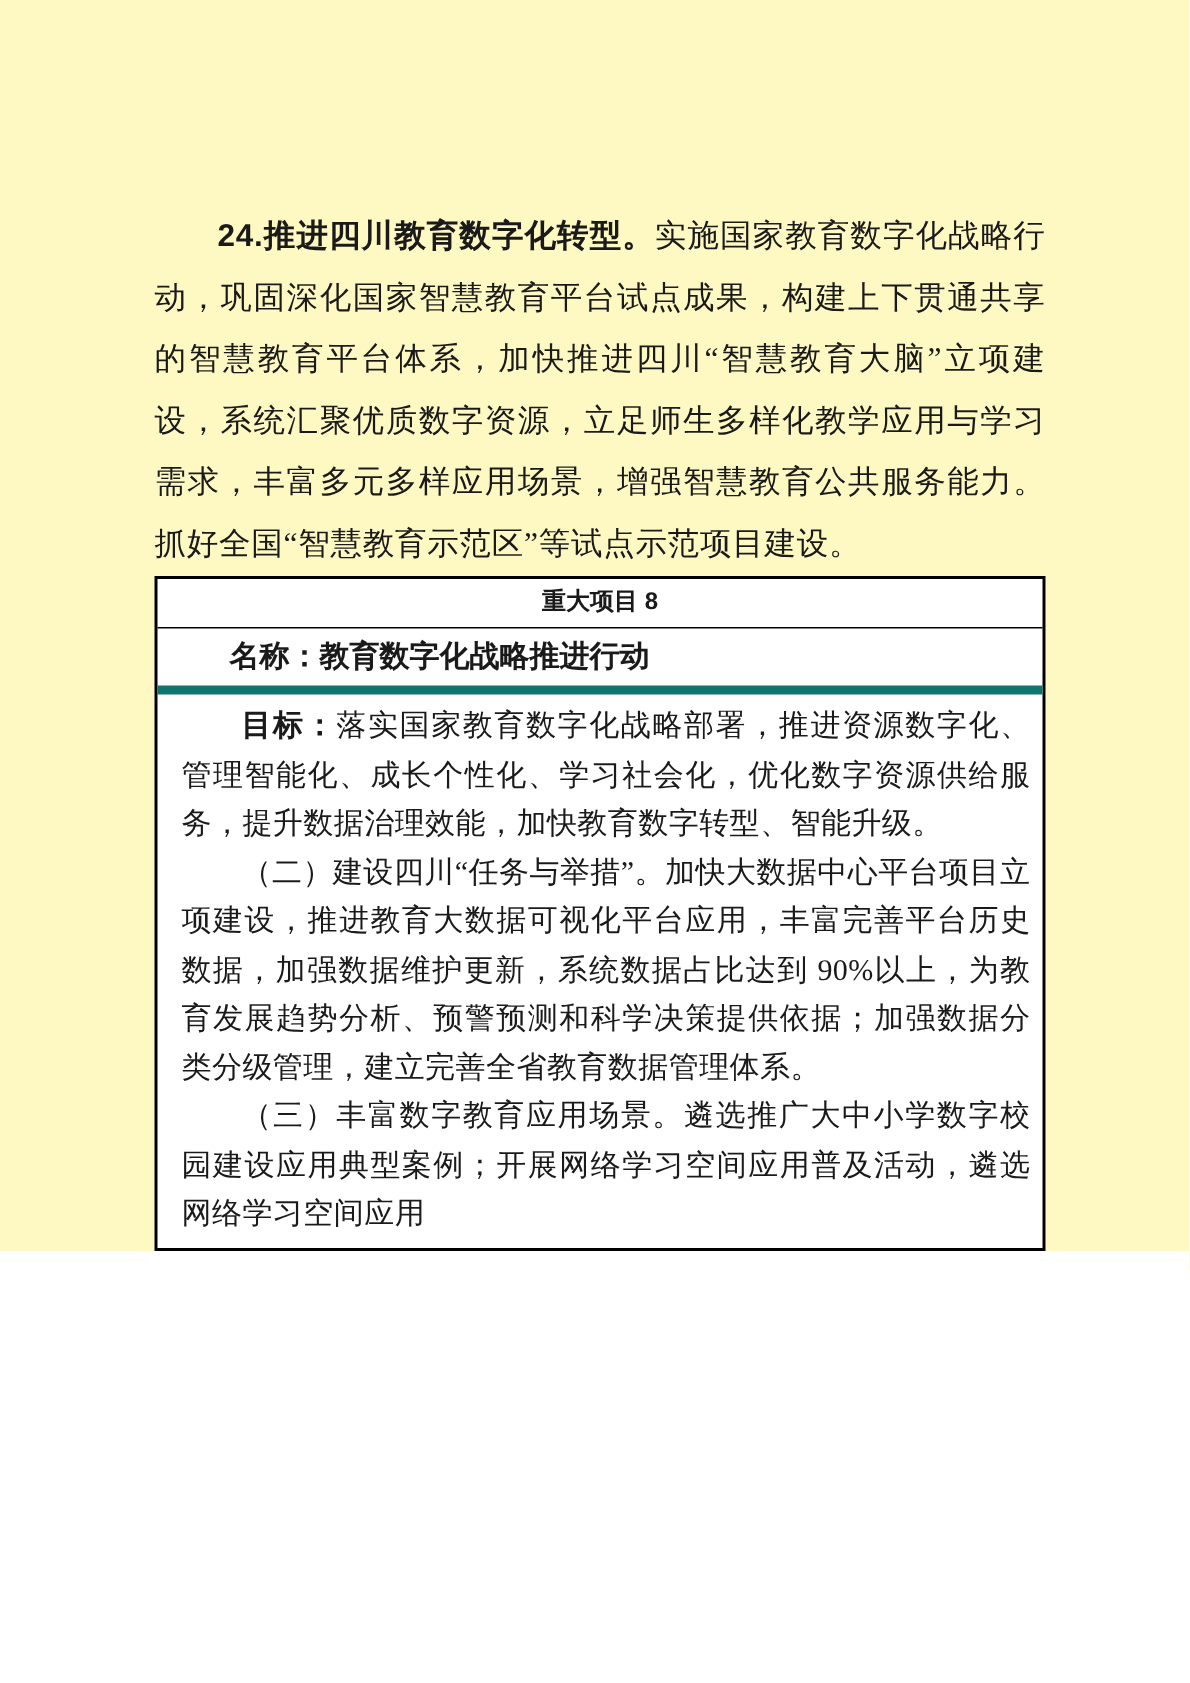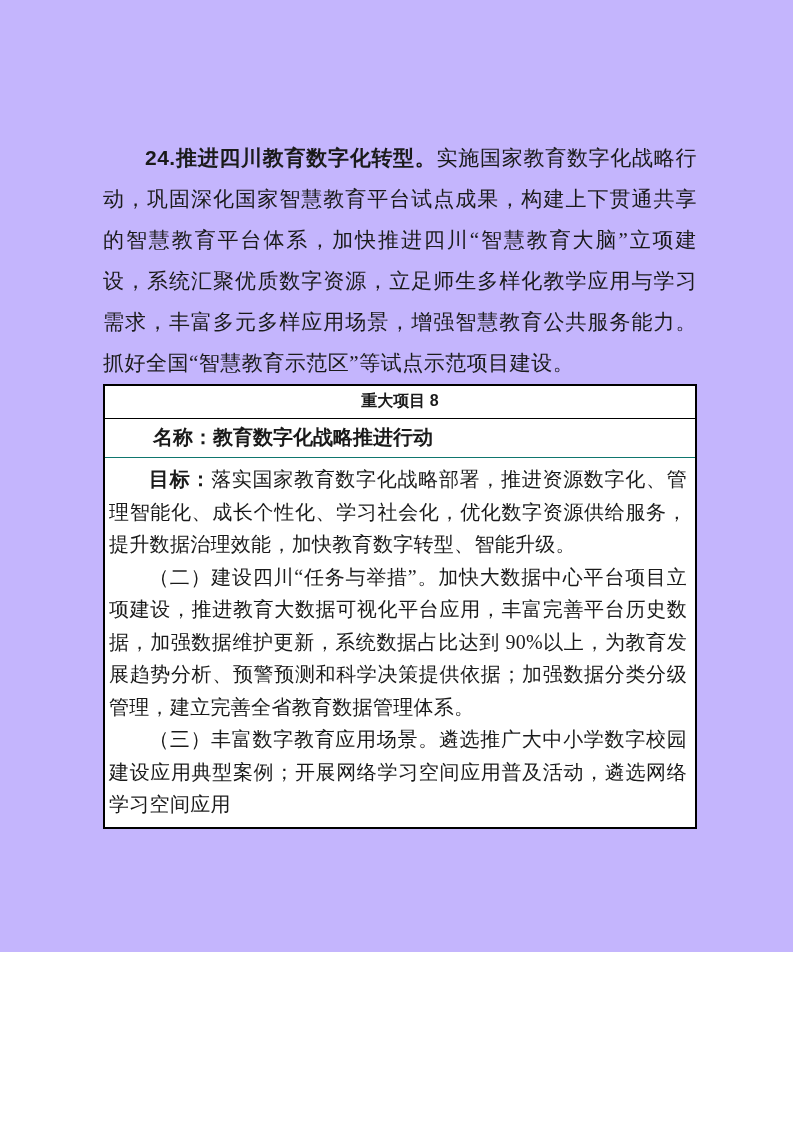--- a/index.html
+++ b/index.html
@@ -1,21 +1,21 @@
 <!DOCTYPE html>
 <html><head>
 <meta charset="utf-8">
 <style>
   * { margin: 0; padding: 0; box-sizing: border-box; }
   html, body { background: #ffffff; }
   .page {
     position: relative;
     width: 793px;
-    height: 952px;
-    background: #c4b5fd;
+    height: 834px;
+    background: #fef9c3;
     color: #1a1a1a;
     font-family: "Liberation Serif", serif;
     overflow: hidden;
   }
   
   .para-24 {
     position: absolute;
     left: 103px;
     top: 137px;
     width: 594px;
@@ -38,27 +38,27 @@
     border: 2px solid #000;
     background: #ffffff;
   }
   .box-row-title {
     border-bottom: 1px solid #000;
     text-align: center;
     font-size: 16px;
     padding: 5px 0 6px 0;
   }
   .box-row-name {
-    border-bottom: 1px solid #0f766e;
+    border-bottom: 6px solid #0f766e;
     font-size: 20px;
     padding: 5px 8px 6px 8px;
     text-indent: 2em;
   }
   .box-body {
-    padding: 5px 8px 6px 4px;
+    padding: 5px 8px 6px 16px;
     font-size: 20px;
     line-height: 32.5px;
     text-align: justify;
     letter-spacing: 0.3px;
   }
   .box-body p { text-indent: 2em; }
   
   .page-footer {
     position: absolute;
     left: 118px;

